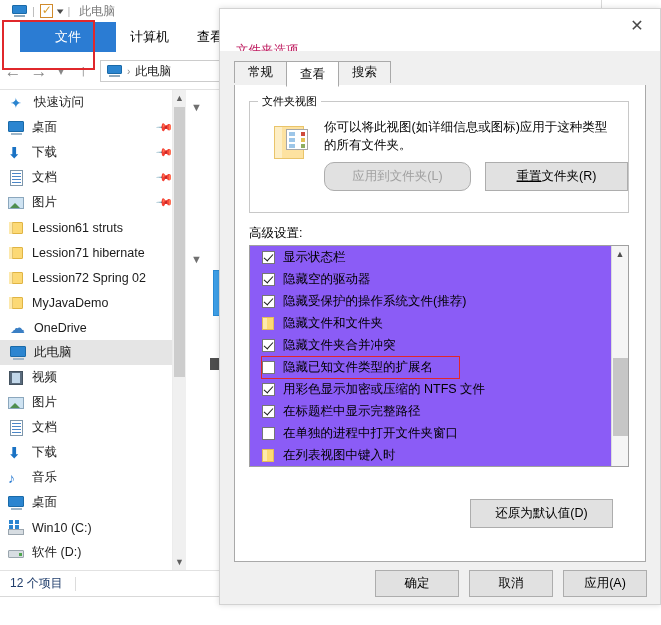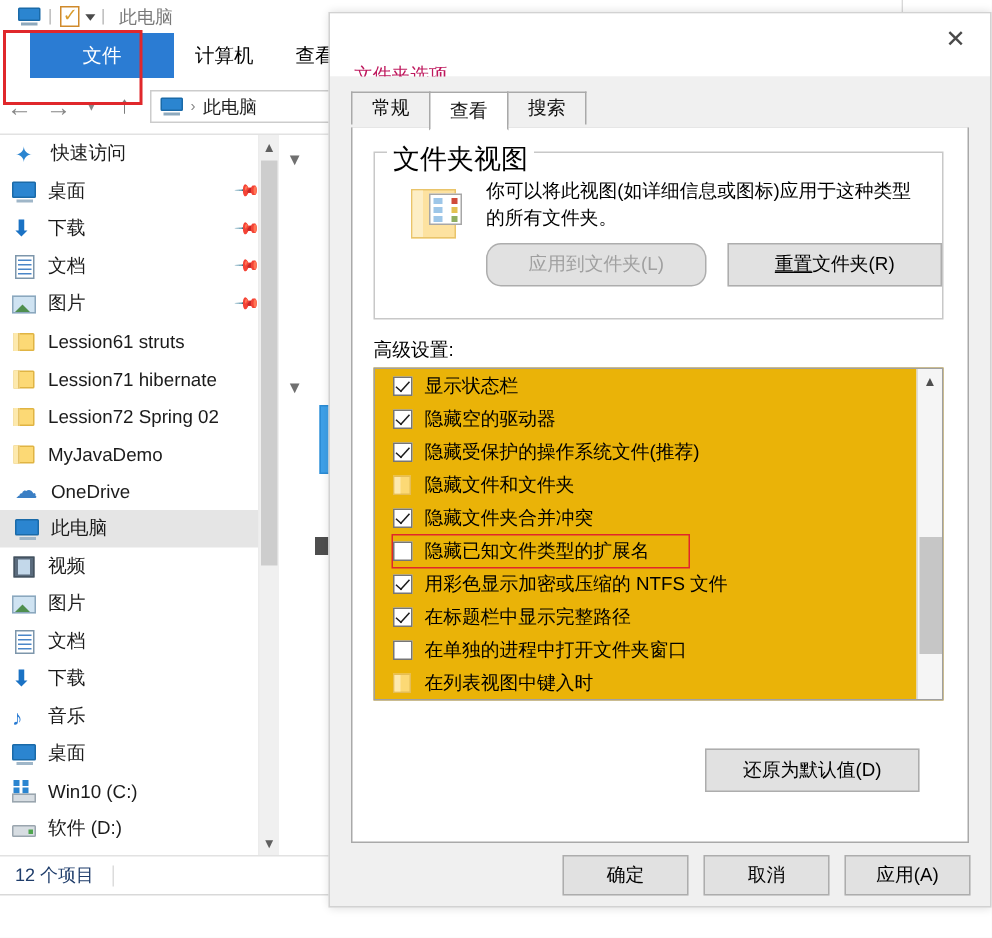--- a/index.html
+++ b/index.html
@@ -444,21 +444,21 @@
     width: 380px;
     height: 112px;
     border: 1px solid #c8c8c8;
     box-sizing: border-box;
   }
   .groupbox-legend {
     position: absolute;
     left: 8px; top: -8px;
     background: #ffffff;
     padding: 0 4px;
-    font-size: 18px;
+    font-size: 11px;
     color: #000;
   }
   .fv-icon {
     position: absolute;
     left: 24px; top: 20px;
     width: 36px; height: 40px;
   }
   .fv-icon .fold {
     position:absolute; left:0; top:4px;
     width: 30px; height: 33px;
@@ -522,21 +522,21 @@
     left: 14px; top: 140px;
     font-size: 12.5px;
     color: #000;
   }
   .adv-list {
     position: absolute;
     left: 14px; top: 160px;
     width: 380px;
     height: 222px;
     border: 1px solid #a0a0a0;
-    background: #eab308;
+    background: #8b5cf6;
     box-sizing: border-box;
     overflow: hidden;
   }
   .adv-inner {
     position: absolute;
     left: 0; top: 0;
     width: 362px;
   }
   .adv-row {
     height: 22px;

